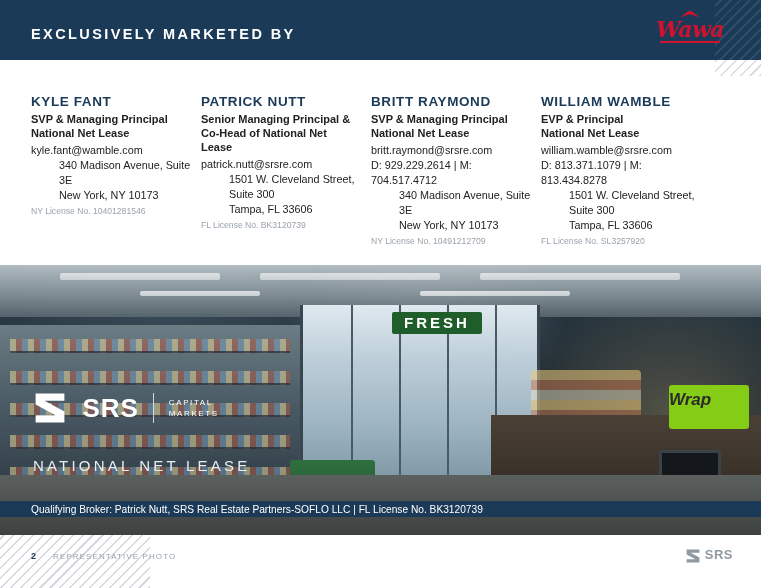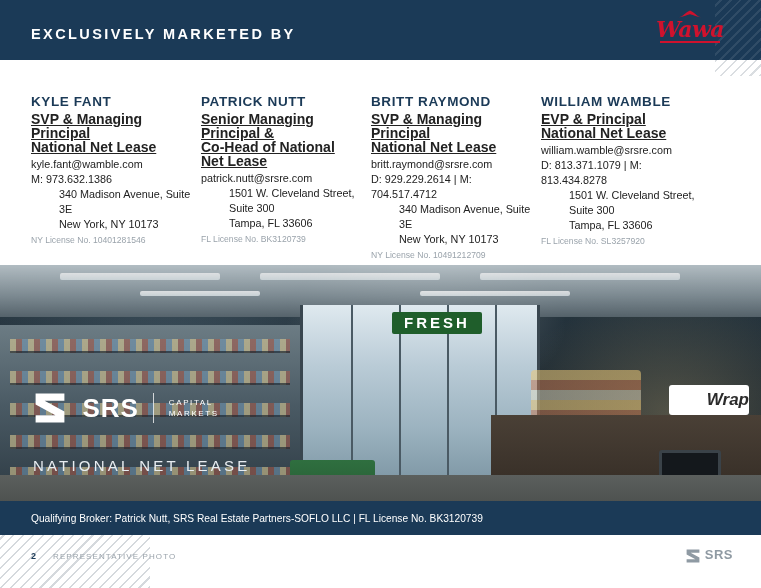--- a/index.html
+++ b/index.html
@@ -110,24 +110,23 @@
   }
   .contact-name {
     color: #1b3a57;
     font-size: 13.5px;
     font-weight: bold;
     letter-spacing: 0.6px;
     margin-bottom: 3px;
   }
   .contact-title {
     color: #222222;
-    font-size: 14px;
+    font-size: 11px;
     font-weight: bold;
     line-height: 14px;
-    text-decoration: underline;
   }
   .contact-email {
     color: #222222;
     font-size: 10.8px;
     line-height: 15px;
     margin-top: 3px;
   }
   .contact-phone {
     color: #222222;
     font-size: 10.8px;
@@ -218,27 +217,27 @@
   }
   
   .counter {
     position: absolute;
     right: 0; top: 150px; width: 270px; height: 120px;
     background: linear-gradient(180deg,#4a4036 0%, #332b24 70%, #1d1813 100%);
   }
   .wrap-sign {
     position: absolute;
     right: 12px; top: 120px;
-    width: 80px; height: 30px;
-    background: #ffffff;
+    width: 80px; height: 44px;
+    background: #84cc16;
     color: #2b2b2b;
     font-size: 17px;
     font-weight: bold;
     font-style: italic;
-    text-align: right;
+    text-align: left;
     line-height: 30px;
     border-radius: 3px;
   }
   .snack-rack {
     position: absolute;
     right: 120px; top: 105px; width: 110px; height: 160px;
     background: repeating-linear-gradient(180deg,
       rgba(235,200,120,0.55) 0px, rgba(235,200,120,0.55) 10px,
       rgba(200,120,80,0.5) 10px, rgba(200,120,80,0.5) 20px,
       rgba(240,230,200,0.45) 20px, rgba(240,230,200,0.45) 30px);
@@ -306,21 +305,21 @@
     letter-spacing: 3.2px;
     font-weight: 300;
   }
 
   
   .broker-bar {
     position: absolute;
     left: 0;
     top: 501px;
     width: 761px;
-    height: 34px;
+    height: 16px;
     background: #1b3a57;
     display: flex;
     align-items: center;
   }
   .broker-text {
     color: #ffffff;
     font-size: 10.2px;
     padding-left: 31px;
   }
 
@@ -396,21 +395,20 @@
     <div class="sub-band-stripes"></div>
   </div>
 
   <div class="contacts">
 
     <div class="contact">
       <div class="contact-name">KYLE FANT</div>
       <div class="contact-title">SVP &amp; Managing Principal</div>
       <div class="contact-title">National Net Lease</div>
       <div class="contact-email">kyle.fant@wamble.com</div>
-      <div class="contact-phone">M: 973.632.1386</div>
       <div class="contact-addr">340 Madison Avenue, Suite 3E</div>
       <div class="contact-addr">New York, NY 10173</div>
       <div class="contact-license">NY License No. 10401281546</div>
     </div>
 
     <div class="contact">
       <div class="contact-name">PATRICK NUTT</div>
       <div class="contact-title">Senior Managing Principal &amp;</div>
       <div class="contact-title">Co-Head of National Net Lease</div>
       <div class="contact-email">patrick.nutt@srsre.com</div>

